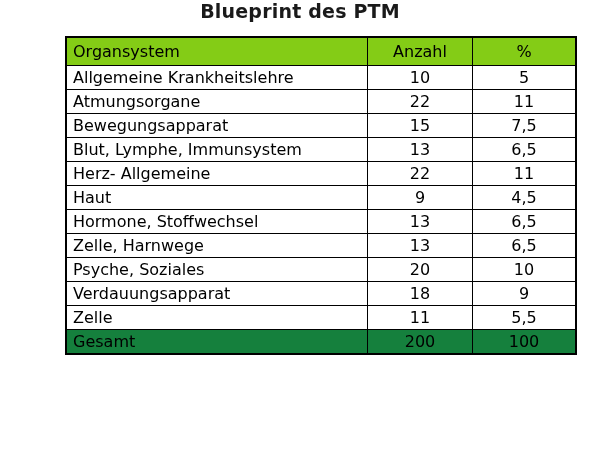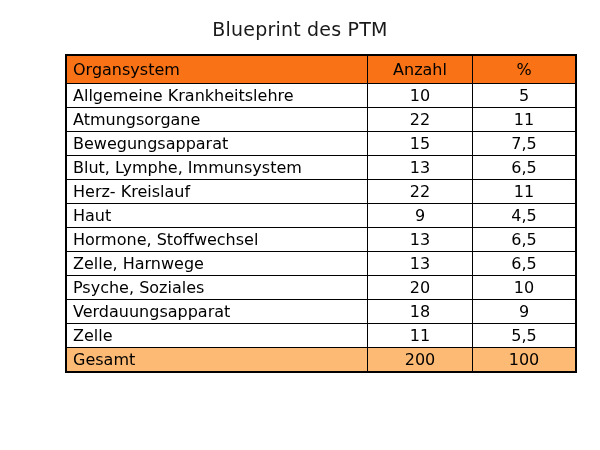--- a/index.html
+++ b/index.html
@@ -16,23 +16,22 @@
   }
   .page {
     width: 600px;
     height: 450px;
     position: relative;
     box-sizing: border-box;
   }
   .title {
     text-align: center;
     font-size: 19px;
-    font-weight: normal;
+    font-weight: bold;
     color: #1a1a1a;
-    padding-top: 18px;
     letter-spacing: 0.2px;
   }
   .table-wrap {
     margin: 14px auto 0 auto;
     width: 470px;
   }
   table.data {
     border-collapse: collapse;
     width: 100%;
     table-layout: fixed;
@@ -44,27 +43,27 @@
     font-size: 16px;
     font-weight: normal;
     padding: 1px 6px;
     height: 21px;
     line-height: 19px;
     color: #000000;
     white-space: nowrap;
     overflow: hidden;
   }
   table.data thead th {
-    background: #f97316;
+    background: #84cc16;
     font-size: 16px;
     font-weight: normal;
     height: 25px;
   }
   table.data tbody tr.total td {
-    background: #fdba74;
+    background: #15803d;
   }
   .col-name  { width: 288px; text-align: left; }
   .col-count { width: 92px; text-align: center; }
   .col-pct   { width: 90px; text-align: center; }
   th.col-name { text-align: left; padding-left: 8px; }
 </style>
 </head>
 <body>
 
 <div class="page">
@@ -95,21 +94,21 @@
           <td class="col-name">Bewegungsapparat</td>
           <td class="col-count">15</td>
           <td class="col-pct">7,5</td>
         </tr>
         <tr>
           <td class="col-name">Blut, Lymphe, Immunsystem</td>
           <td class="col-count">13</td>
           <td class="col-pct">6,5</td>
         </tr>
         <tr>
-          <td class="col-name">Herz- Kreislauf</td>
+          <td class="col-name">Herz- Allgemeine</td>
           <td class="col-count">22</td>
           <td class="col-pct">11</td>
         </tr>
         <tr>
           <td class="col-name">Haut</td>
           <td class="col-count">9</td>
           <td class="col-pct">4,5</td>
         </tr>
         <tr>
           <td class="col-name">Hormone, Stoffwechsel</td>

